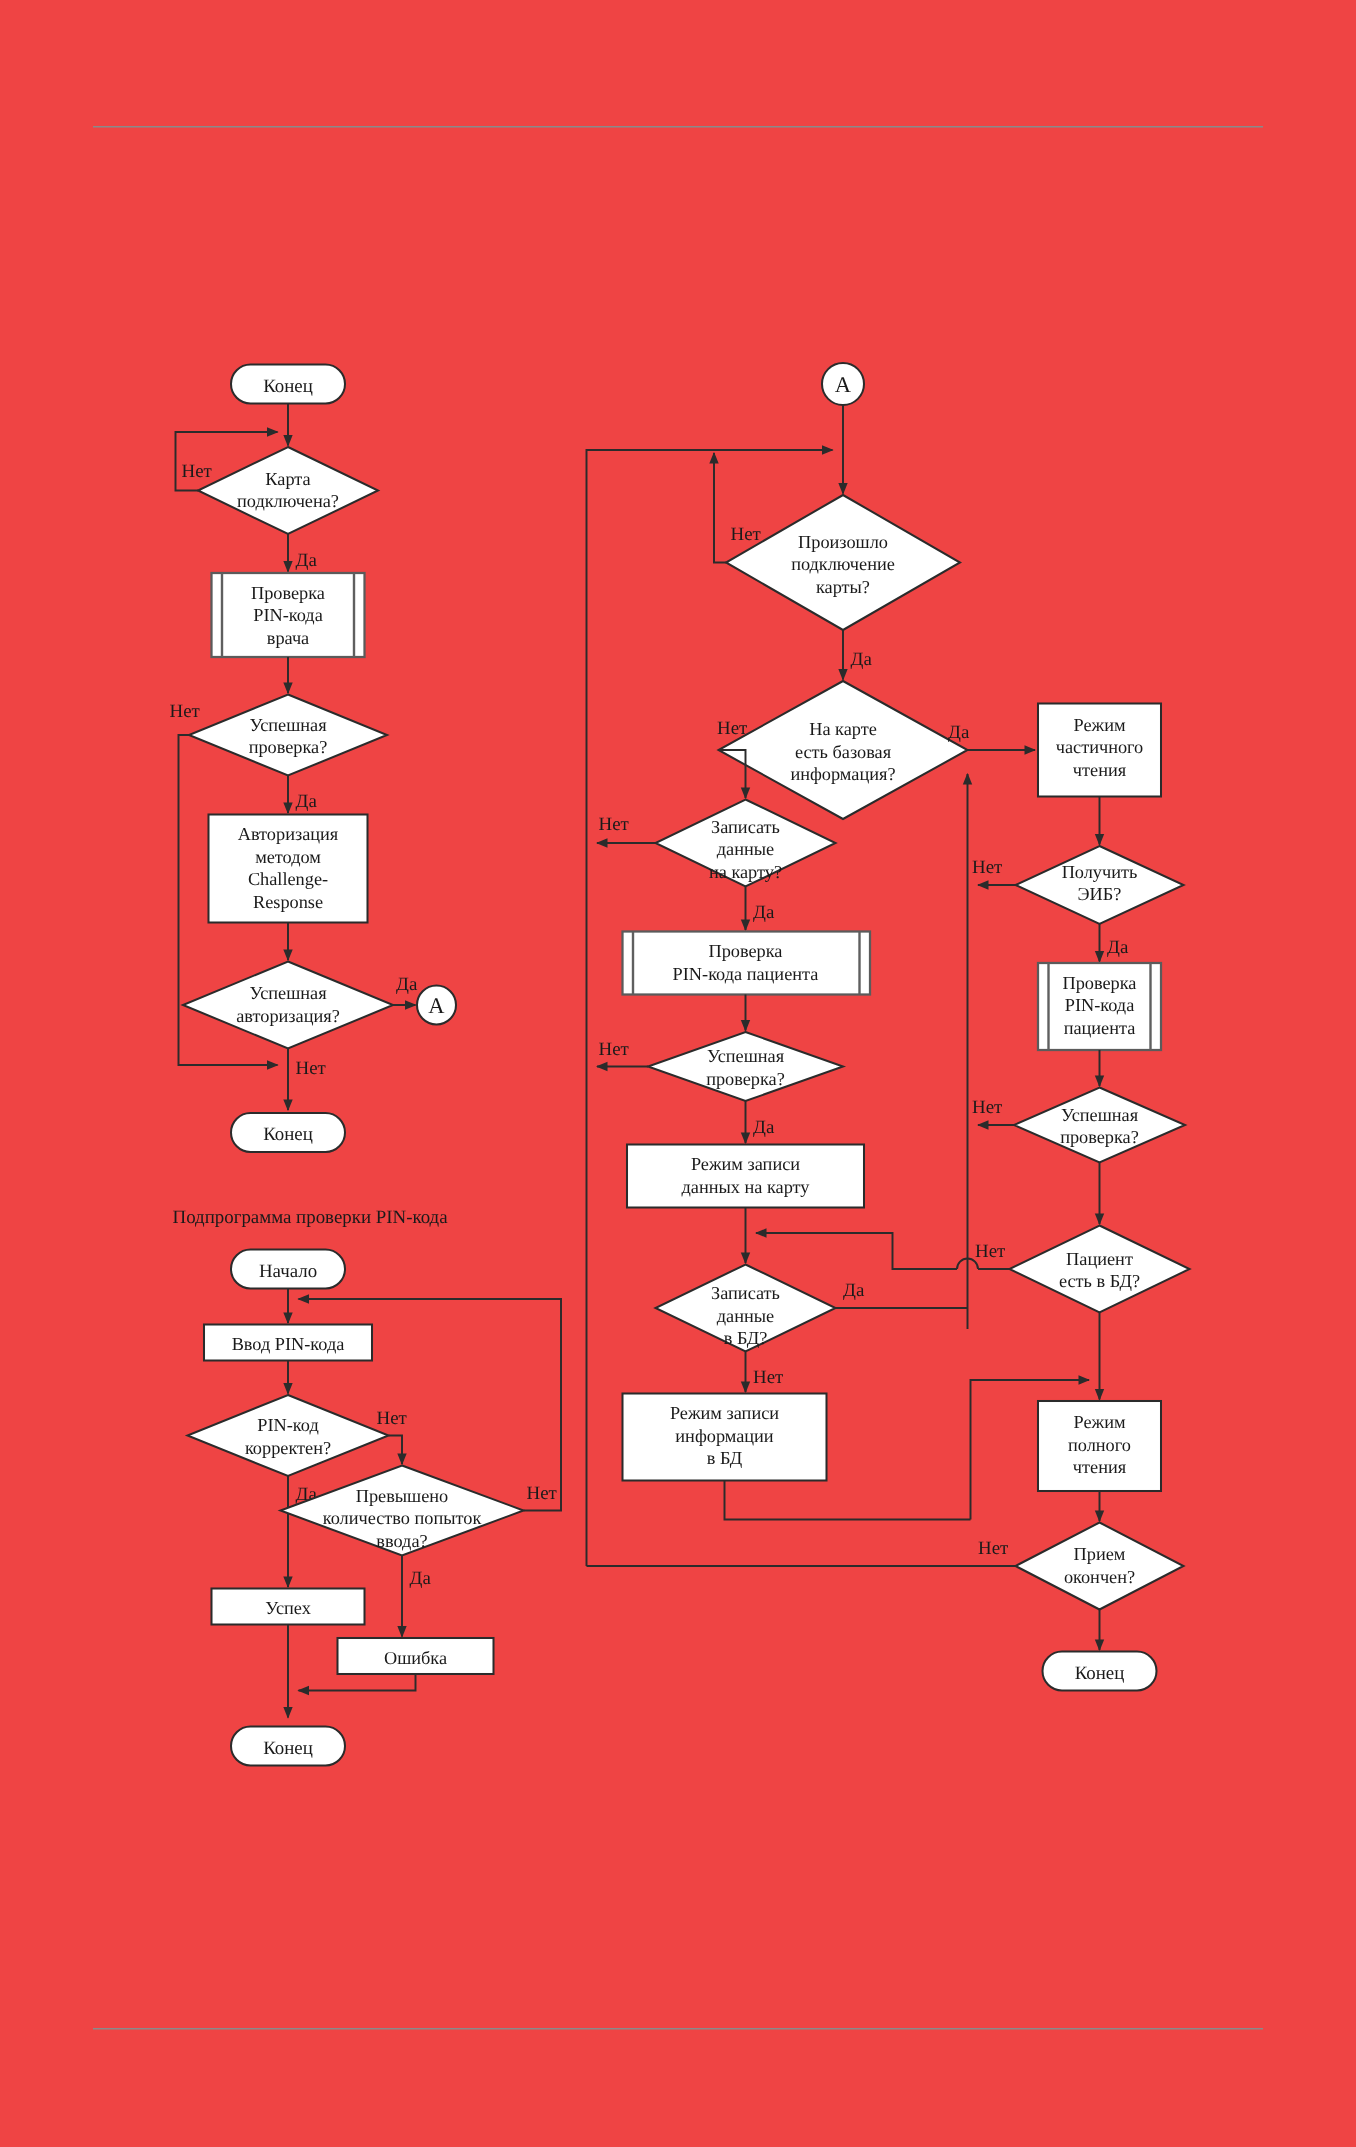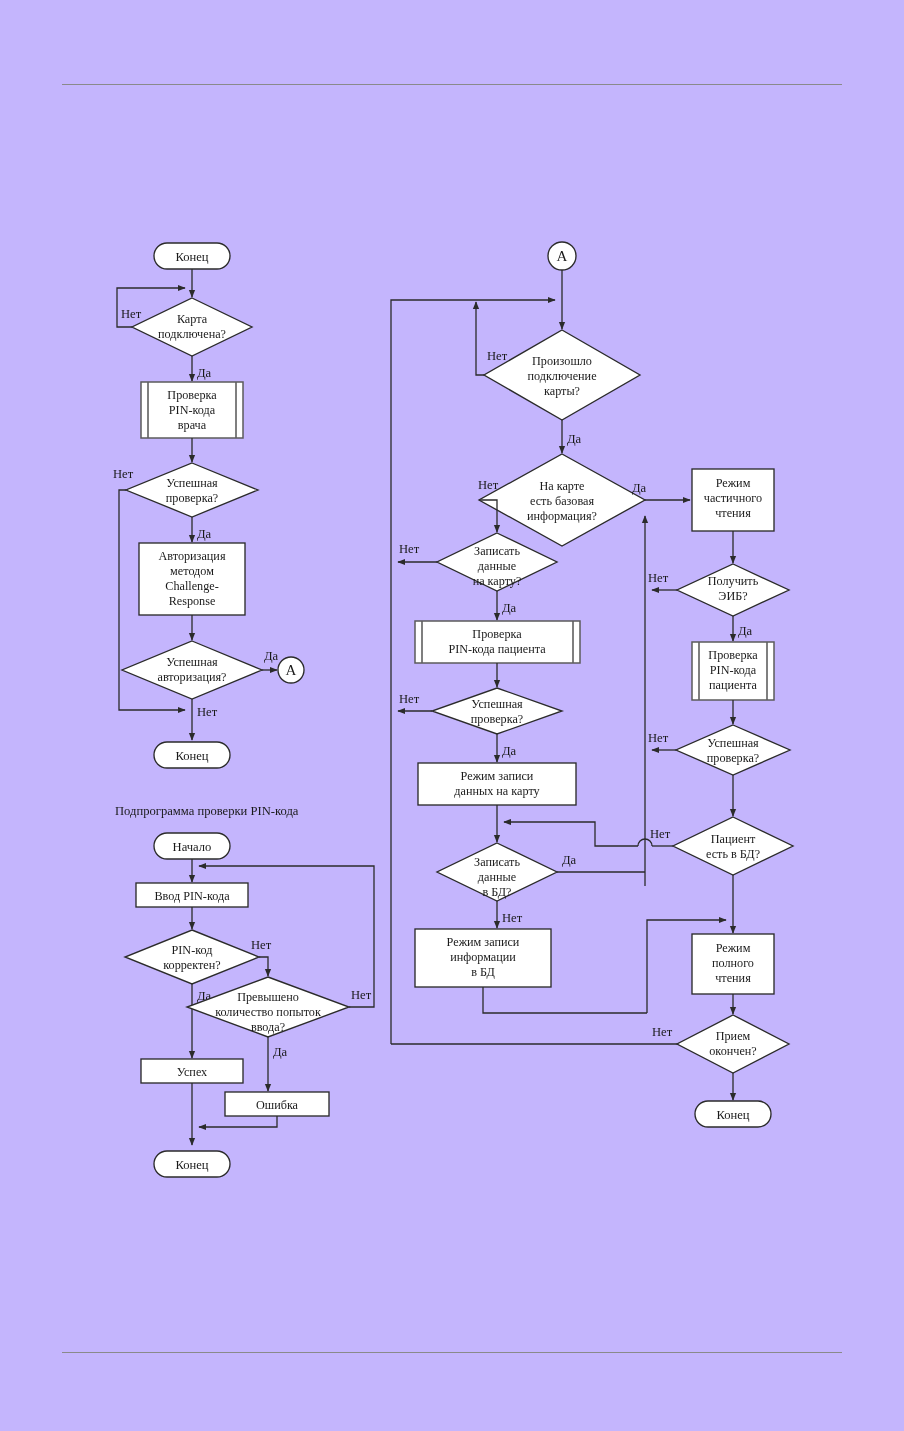--- a/index.html
+++ b/index.html
@@ -1,17 +1,17 @@
 <!DOCTYPE html>
 <html><head>
 <meta charset="utf-8">
 <style>
   html,body{margin:0;padding:0;background:#ffffff;}
   body{width:904px;height:1431px;font-family:"Liberation Serif",serif;color:#1a1a1a;}
-  #page{position:relative;width:904px;height:1431px;overflow:hidden;background:#c4b5fd;}
+  #page{position:relative;width:904px;height:1431px;overflow:hidden;background:#ef4444;}
   .rule{position:absolute;left:62px;width:780px;height:1px;background:#8a8a8a;}
   #rule-top{top:84px;}
   #rule-bottom{top:1352px;}
   svg{position:absolute;left:0;top:0;width:904px;height:1431px;}
   .shp{fill:#ffffff;stroke:#2b2b2b;stroke-width:1.35;}
   .shp-sub{fill:#ffffff;stroke:#5b5b5b;stroke-width:1.5;}
   .ln{stroke:#2b2b2b;stroke-width:1.3;fill:none;}
   .ln-g{stroke:#5f5f5f;stroke-width:1.6;fill:none;}
   text{font-family:"Liberation Serif",serif;fill:#1a1a1a;}
   .t{font-size:12.6px;text-anchor:middle;}

